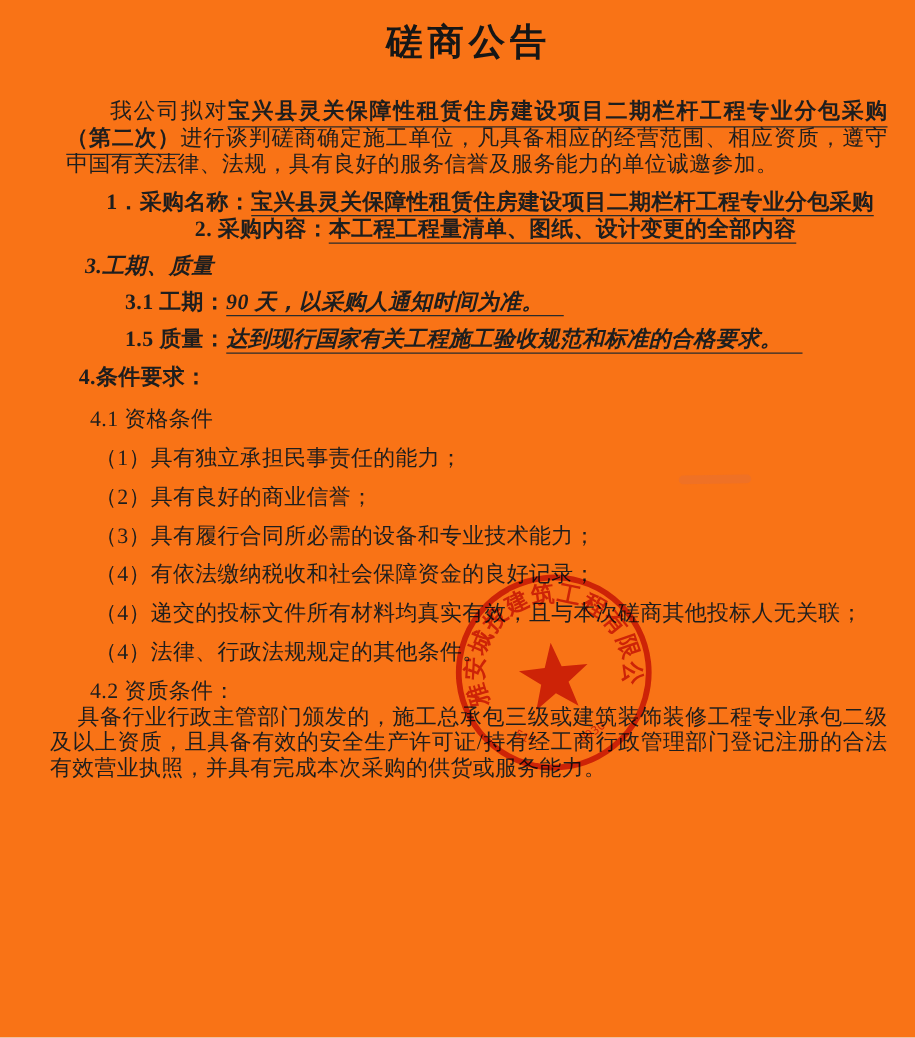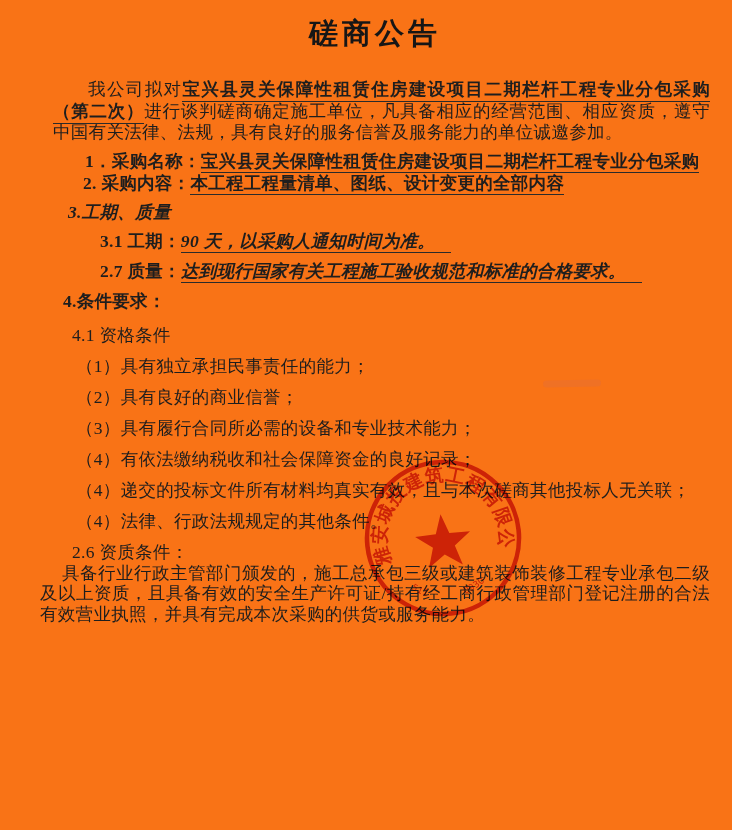--- a/index.html
+++ b/index.html
@@ -13,21 +13,21 @@
   .doc-title {
     font-family:"Liberation Sans","DejaVu Sans",sans-serif;
     font-size:29px; font-weight:700; text-align:center;
     letter-spacing:4px; margin:4px 0 0 0; color:#161616;
   }
   p { margin:0; }
   .intro { margin:26px 0 0 13px; text-indent:2em; line-height:21.5px; text-align:justify;font-family:Liberation Mono, monospace; }
   .u { border-bottom:1.4px solid #2b2b2b; padding-bottom:1px; }
   .b { font-weight:700; }
   .i1  { margin:6px  0 0 45px; line-height:21px; }
-  .i2  { margin:1px  0 0 43px; line-height:21px; }
+  .i2  { margin:1px  0 0 43px; line-height:21px;text-align:center; }
   .i3  { margin:8px  0 0 28px; line-height:21px;font-style:italic; }
   .i31 { margin:8px  0 0 60px; line-height:21px; }
   .i32 { margin:9px  0 0 60px; line-height:21px; }
   .i4  { margin:9px  0 0 23px; line-height:21px; }
   .trail { padding-right:16px;font-style:italic; }
   .h41 { margin:13px 0 10px 32px; line-height:21px; }
   .cond { margin:0 0 10px 36px; line-height:21px; }
   .p8  { margin:0; line-height:30.5px; text-indent:36px; text-align:justify; }
   .h42 { margin:3px 0 0 32px; line-height:21px; }
   .p42 { margin:0; line-height:20.5px; text-indent:22px; text-align:justify; }
@@ -53,35 +53,35 @@
     <p class="intro"><span>我公司拟对</span><span class="u b">宝兴县灵关保障性租赁住房建设项目二期栏杆工程专业分包采购（第二次）</span><span>进行谈判磋商确定施工单位，凡具备相应的经营范围、相应资质，遵守中国有关法律、法规，具有良好的服务信誉及服务能力的单位诚邀参加。</span></p>
 
     <p class="i1"><span class="b">1．采购名称：</span><span class="u b">宝兴县灵关保障性租赁住房建设项目二期栏杆工程专业分包采购</span></p>
 
     <p class="i2"><span class="b">2. 采购内容：</span><span class="u b">本工程工程量清单、图纸、设计变更的全部内容</span></p>
 
     <p class="i3 b">3.工期、质量</p>
 
     <p class="i31"><span class="b">3.1 工期：</span><span class="u b trail">90 天，以采购人通知时间为准。</span></p>
 
-    <p class="i32"><span class="b">2.7 质量：</span><span class="u b trail">达到现行国家有关工程施工验收规范和标准的合格要求。</span></p>
+    <p class="i32"><span class="b">1.5 质量：</span><span class="u b trail">达到现行国家有关工程施工验收规范和标准的合格要求。</span></p>
 
     <p class="i4 b">4.条件要求：</p>
 
     <p class="h41">4.1 资格条件</p>
 
     <p class="cond">（1）具有独立承担民事责任的能力；</p>
     <p class="cond">（2）具有良好的商业信誉；</p>
     <p class="cond">（3）具有履行合同所必需的设备和专业技术能力；</p>
     <p class="cond">（4）有依法缴纳税收和社会保障资金的良好记录；</p>
     <p class="cond">（4）递交的投标文件所有材料均真实有效，且与本次磋商其他投标人无关联；</p>
     <p class="cond">（4）法律、行政法规规定的其他条件。</p>
 
 
-    <p class="h42">2.6 资质条件：</p>
+    <p class="h42">4.2 资质条件：</p>
 
     <p class="p42">具备行业行政主管部门颁发的，施工总承包三级或建筑装饰装修工程专业承包二级及以上资质，且具备有效的安全生产许可证/持有经工商行政管理部门登记注册的合法有效营业执照，并具有完成本次采购的供货或服务能力。</p>
   </div>
 
   <div class="smudge"></div>
 
   <svg class="seal" viewBox="0 0 170 170">
     <circle cx="85" cy="85" r="76" fill="none" stroke="#cb2f28" stroke-width="4.6"></circle>
     <polygon fill="#cb2f28" points="85,61 91.8,80.6 112.6,81 96,93.6 102,113.5 85,101.6 68,113.5 74,93.6 57.4,81 78.2,80.6"></polygon>
     <defs>

